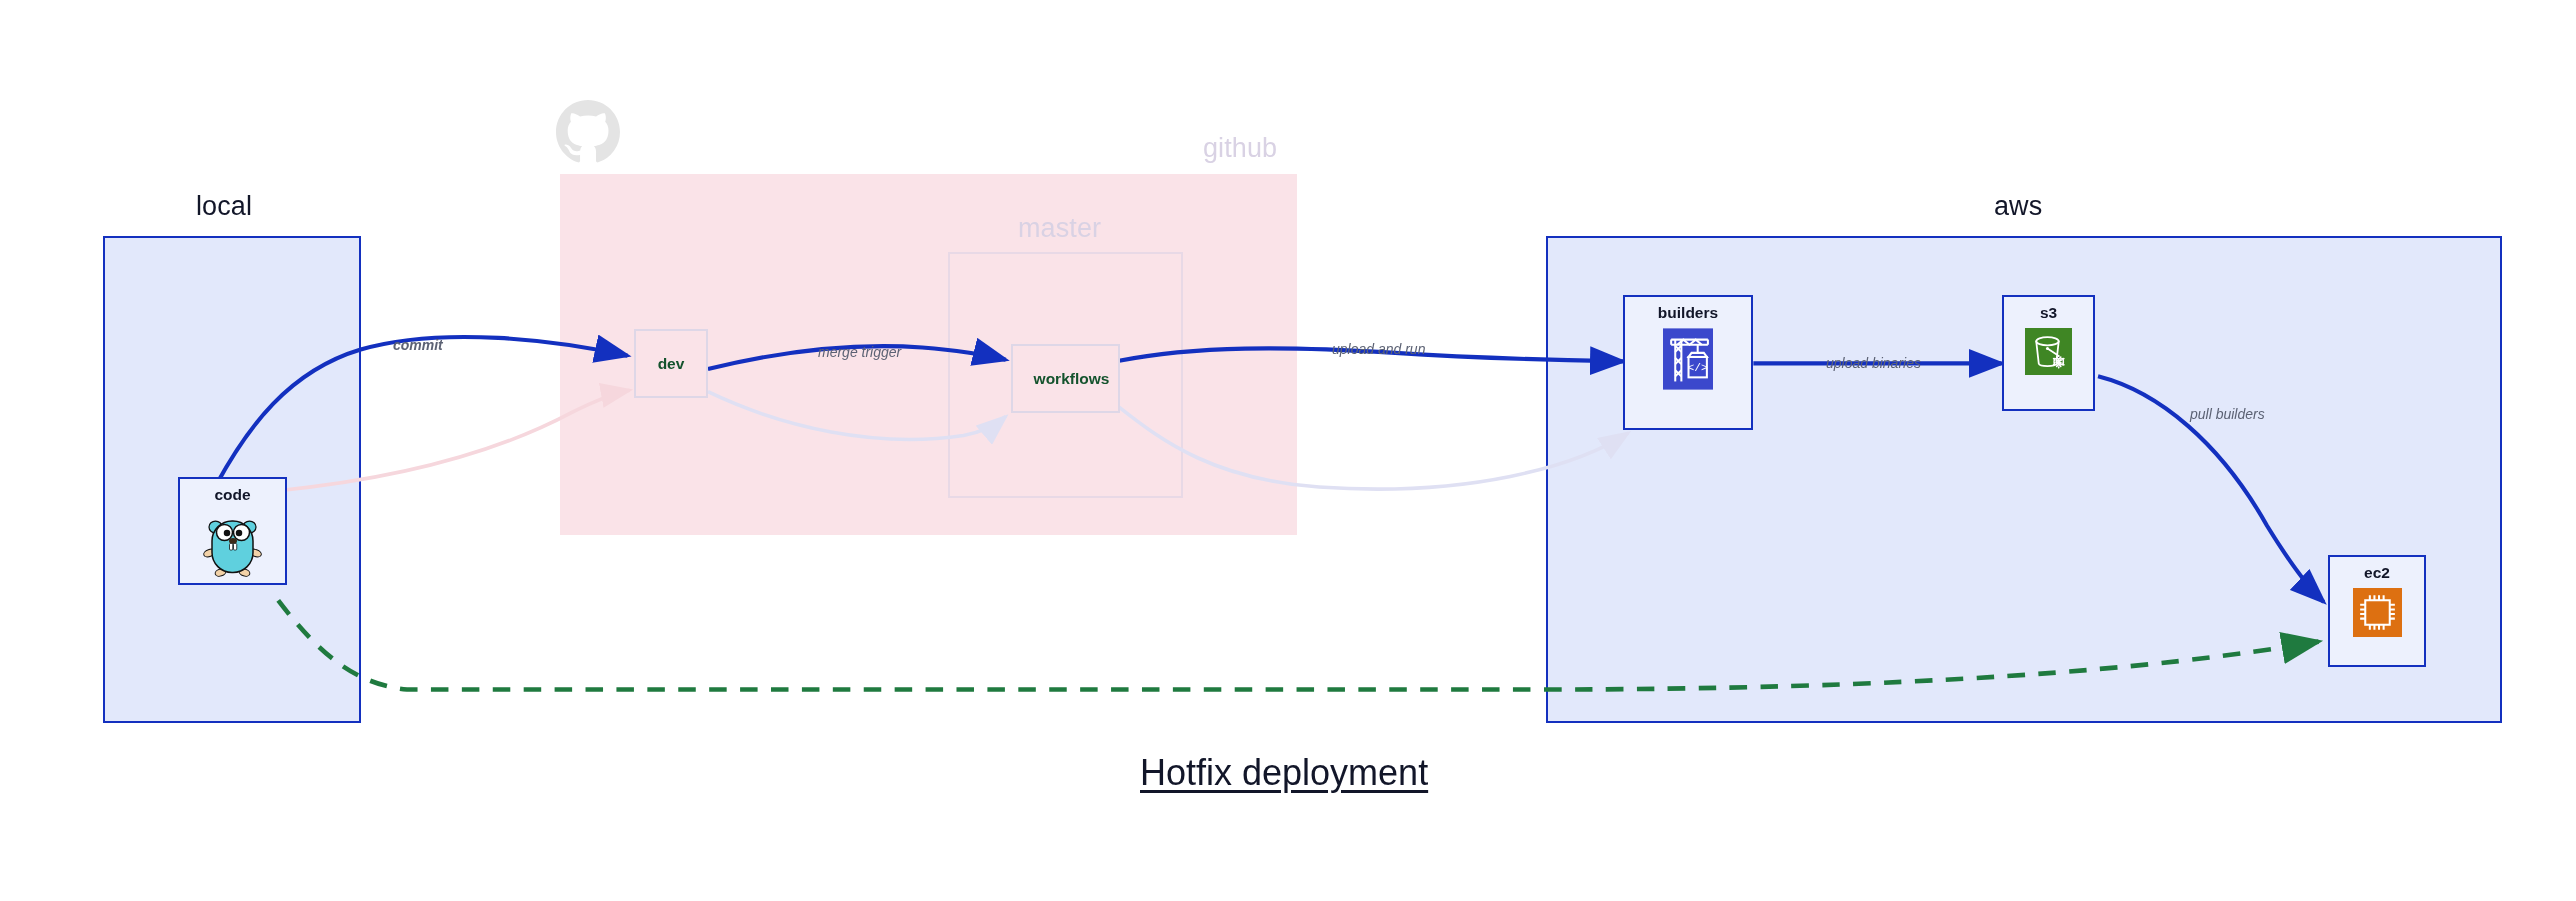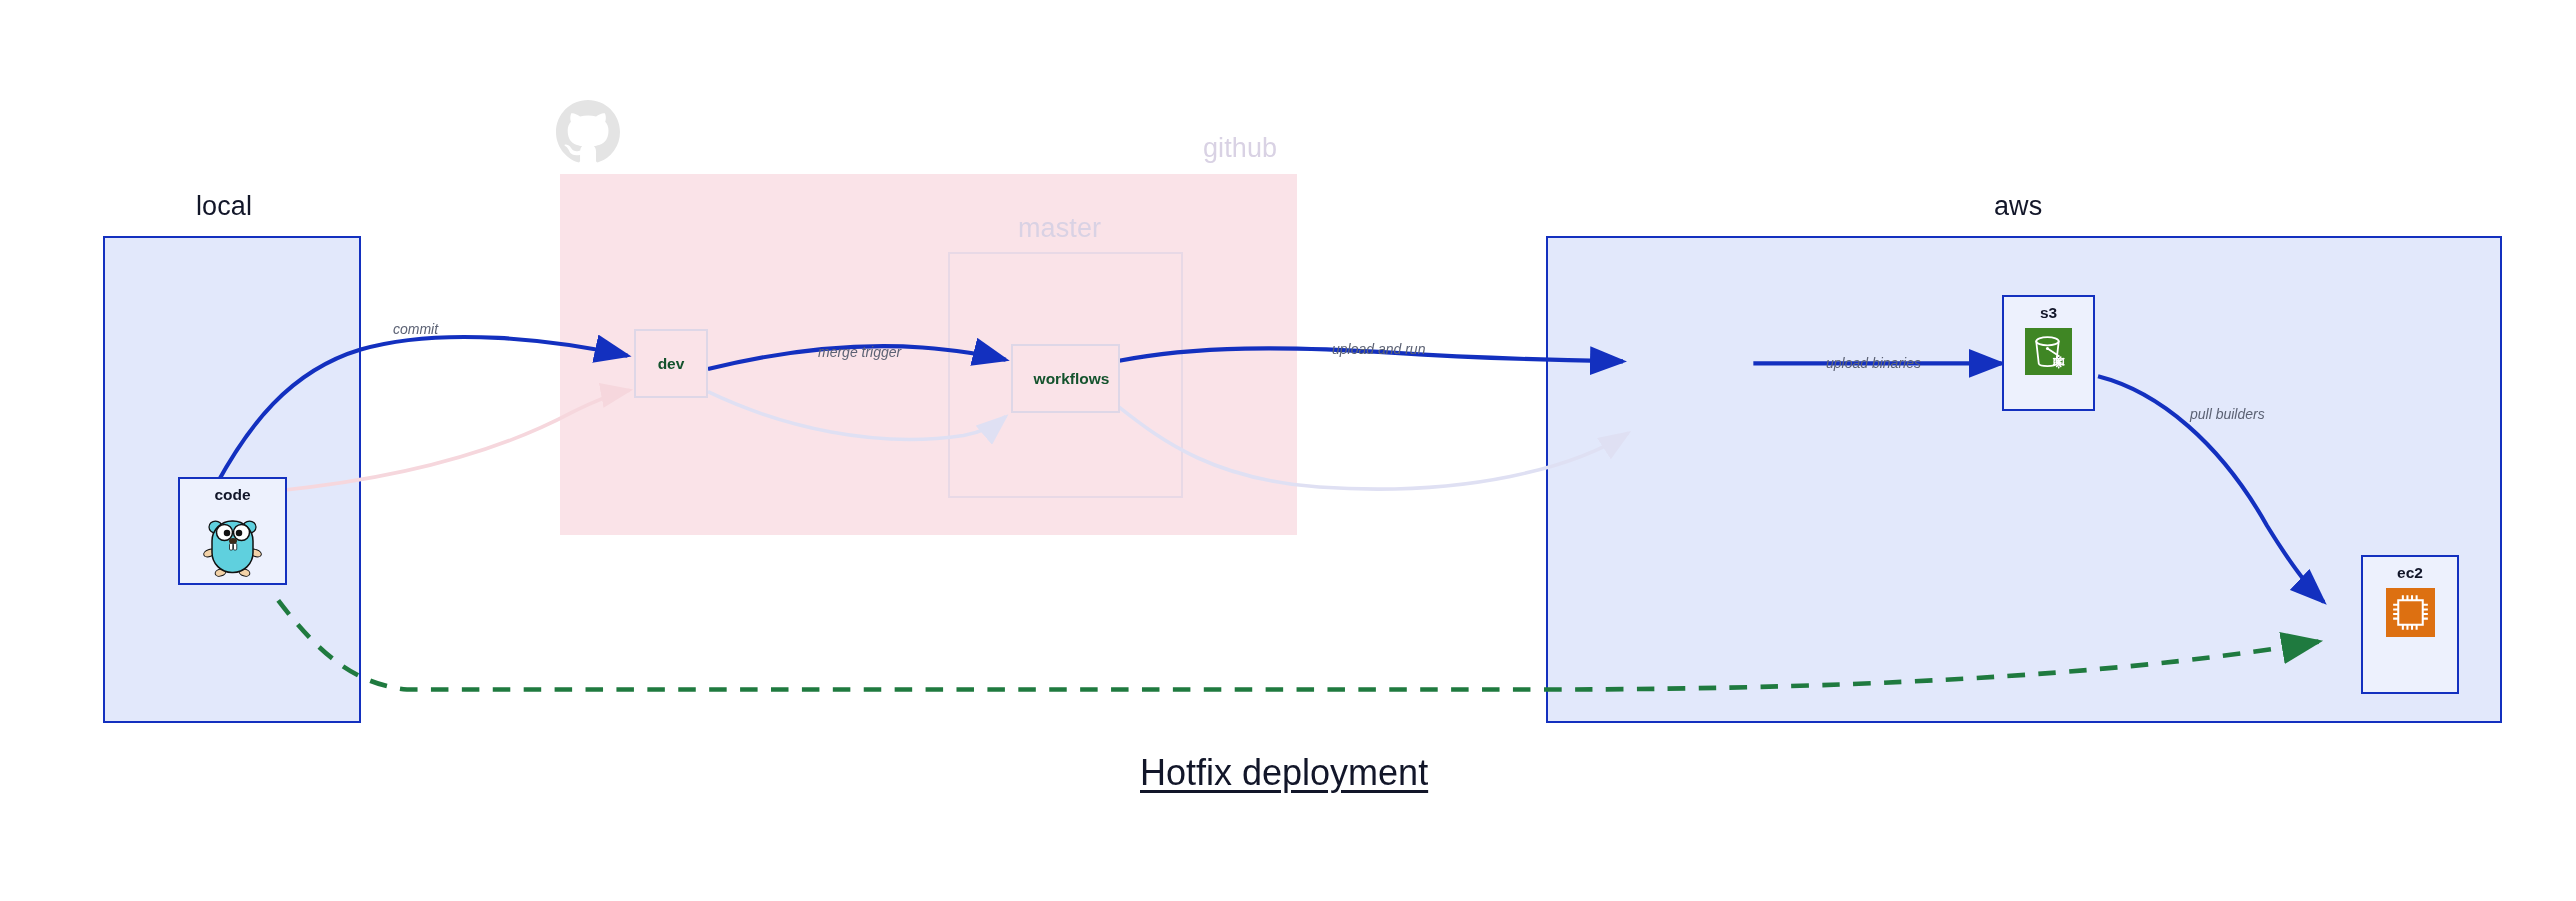--- a/index.html
+++ b/index.html
@@ -169,21 +169,21 @@
 
     <path d="M 2172,700 C 2320,670 2500,672 2700,684 C 2920,698 3100,700 3150,701" stroke="#1330bf" stroke-width="8" fill="none" marker-end="url(#ah-blue)"></path>
 
     <path d="M 3403,705 L 3885,705" stroke="#1330bf" stroke-width="8" fill="none" marker-end="url(#ah-blue)"></path>
 
     <path d="M 4072,730 C 4190,760 4310,860 4400,1020 C 4440,1085 4480,1140 4510,1168" stroke="#1330bf" stroke-width="8" fill="none" marker-end="url(#ah-blue)"></path>
 
     <path d="M 540,1165 C 620,1270 690,1328 790,1338 L 2980,1338 C 3700,1338 4180,1300 4500,1245" stroke="#1f7a3f" stroke-width="9" fill="none" stroke-dasharray="34 26" stroke-linecap="butt" marker-end="url(#ah-green)"></path>
   </svg>
 
-  <div class="edge-label" style="left:393px; top:321px;">commit</div>
+  <div class="edge-label" style="left:393px; top:337px;font-weight:bold;">commit</div>
 
   <div class="edge-label" style="left:818px; top:344px;">merge trigger</div>
 
   <div class="edge-label" style="left:1332px; top:341px;">upload and run</div>
 
   <div class="edge-label" style="left:1826px; top:355px;">upload binaries</div>
 
   <div class="edge-label" style="left:2190px; top:406px;">pull builders</div>
 
   <div class="node" style="left:178px; top:477px; width:109px; height:108px;">
@@ -216,20 +216,45 @@
   </div>
 
   <div class="node node-faded" style="left:634px; top:329px; width:74px; height:69px; justify-content:center;">
     <div class="node-label" style="margin-top:0;">dev</div>
   </div>
 
   <div class="node node-faded" style="left:1011px; top:344px; width:109px; height:69px; justify-content:center;">
     <div class="node-label" style="margin-top:0;margin-left:12px;">workflows</div>
   </div>
 
+  <div class="node" style="left:1623px; top:295px; width:130px; height:135px;">
+    <div class="node-label">builders</div>
+    <div class="node-icon">
+      <svg width="50" height="62" viewBox="0 0 98 120">
+        <rect x="0" y="0" width="98" height="120" fill="#3b48cc"></rect>
+        <g stroke="#fff" stroke-width="4" fill="none">
+
+          <path d="M24,22 L24,104"></path>
+          <path d="M36,22 L36,104"></path>
+          <path d="M24,34 L36,46 M36,34 L24,46 M24,58 L36,70 M36,58 L24,70 M24,82 L36,94 M36,82 L24,94"></path>
+
+          <path d="M16,22 L88,22"></path>
+          <path d="M16,32 L88,32"></path>
+          <path d="M16,22 L16,32 M88,22 L88,32"></path>
+          <path d="M28,32 L40,22 L52,32 L64,22 L76,32"></path>
+
+          <path d="M68,32 L68,48"></path>
+
+          <path d="M50,56 L86,56 L80,48 L56,48 Z"></path>
+          <rect x="50" y="56" width="36" height="40"></rect>
+        </g>
+        <text x="68" y="84" font-family="'Liberation Mono', monospace" font-size="22" fill="#fff" text-anchor="middle">&lt;/&gt;</text>
+      </svg>
+    </div>
+  </div>
 
   <div class="node" style="left:2002px; top:295px; width:93px; height:116px;">
     <div class="node-label">s3</div>
     <div class="node-icon">
       <svg width="47" height="47" viewBox="0 0 92 92">
         <rect x="0" y="0" width="92" height="92" fill="#3f8624"></rect>
         <g stroke="#fff" stroke-width="3.5" fill="none" stroke-linecap="round">
 
           <ellipse cx="44" cy="26" rx="22" ry="8"></ellipse>
           <path d="M22,26 L27,70 C29,76 59,76 61,70 L66,26"></path>
@@ -241,21 +266,21 @@
         <g stroke="#fff" stroke-width="3.2" stroke-linecap="round">
           <path d="M66,54 L66,78 M56,60 L76,72 M76,60 L56,72"></path>
           <path d="M62,57 L66,61 L70,57 M62,75 L66,71 L70,75"></path>
           <path d="M57,65 L58,60 L62,61 M75,67 L74,72 L70,71"></path>
           <path d="M57,67 L58,72 L62,71 M75,65 L74,60 L70,61"></path>
         </g>
       </svg>
     </div>
   </div>
 
-  <div class="node" style="left:2328px; top:555px; width:98px; height:139px;margin-left:33px;">
+  <div class="node" style="left:2328px; top:555px; width:98px; height:112px;">
     <div class="node-label">ec2</div>
     <div class="node-icon">
       <svg width="49" height="49" viewBox="0 0 96 96">
         <rect x="0" y="0" width="96" height="96" fill="#dd7011"></rect>
         <rect x="24" y="24" width="48" height="48" fill="none" stroke="#fff" stroke-width="4"></rect>
         <g stroke="#fff" stroke-width="4" stroke-linecap="butt">
 
           <path d="M33,14 L33,24 M42,14 L42,24 M51,14 L51,24 M60,14 L60,24"></path>
 
           <path d="M33,72 L33,82 M42,72 L42,82 M51,72 L51,82 M60,72 L60,82"></path>

